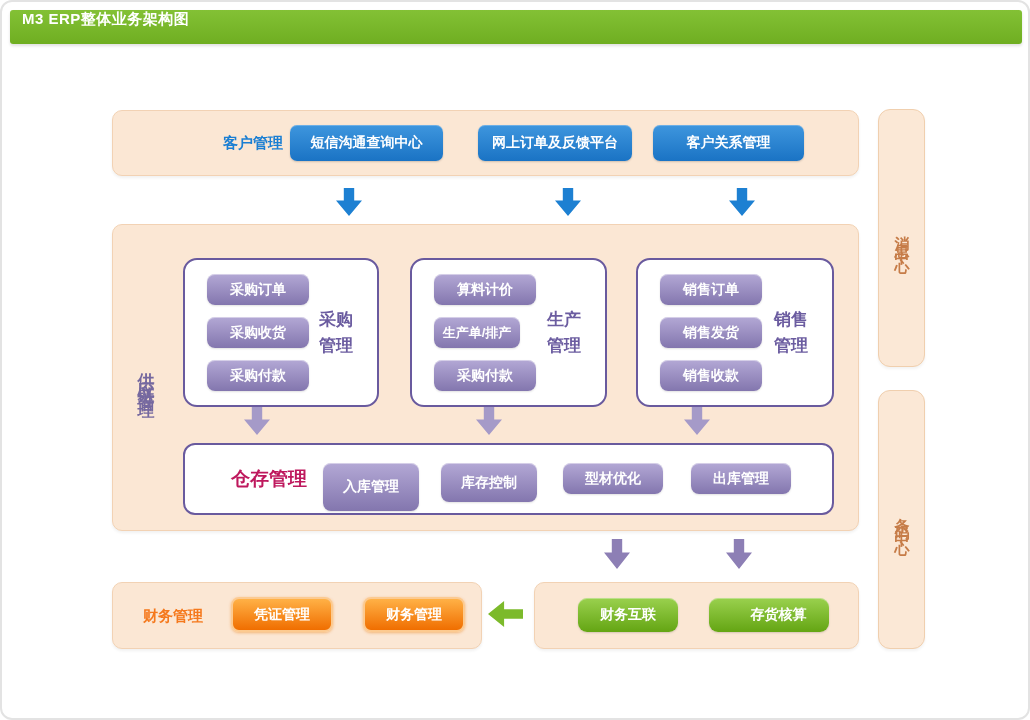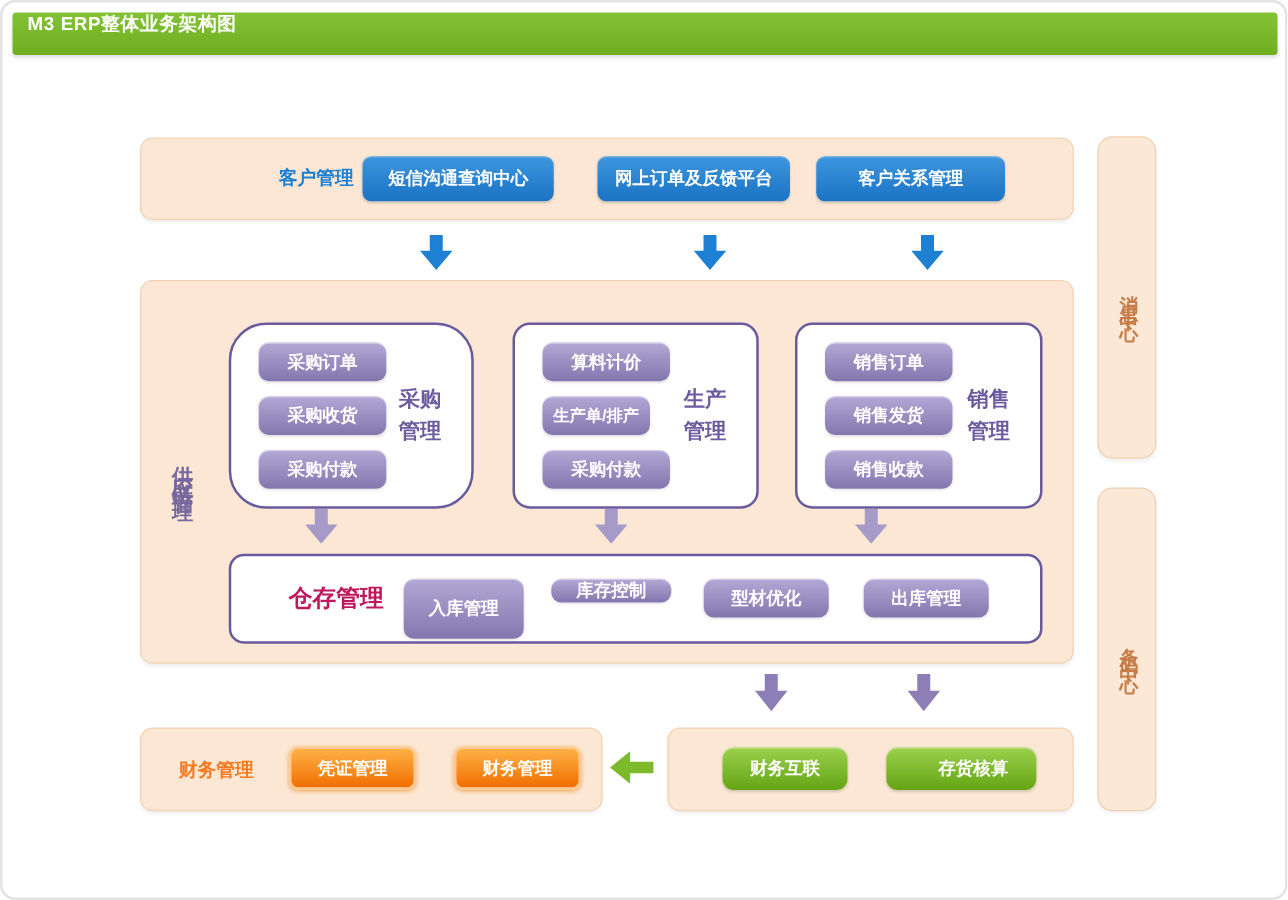--- a/index.html
+++ b/index.html
@@ -64,21 +64,21 @@
     <div class="btn btn-blue" style="left:540px;top:14px;width:151px;height:36px;">客户关系管理</div>
   </div>
 
   <div class="arrow-down a-blue" style="left:334px;top:186px;"></div>
   <div class="arrow-down a-blue" style="left:553px;top:186px;"></div>
   <div class="arrow-down a-blue" style="left:727px;top:186px;"></div>
 
   <div class="peach" style="left:110px;top:222px;width:745px;height:305px;">
     <div class="sc-label vtext">供应链管理</div>
 
-    <div class="pbox" style="left:70px;top:33px;width:192px;height:145px;border-radius:30px;">
+    <div class="pbox" style="left:70px;top:33px;width:192px;height:145px;">
       <div class="btn btn-purple" style="left:22px;top:14px;width:102px;height:31px;">采购订单</div>
       <div class="btn btn-purple" style="left:22px;top:57px;width:102px;height:31px;">采购收货</div>
       <div class="btn btn-purple" style="left:22px;top:100px;width:102px;height:31px;">采购付款</div>
       <div class="group-label">
         <div>采购</div>
         <div>管理</div>
       </div>
     </div>
 
     <div class="pbox" style="left:297px;top:33px;width:193px;height:145px;">
@@ -101,21 +101,21 @@
       </div>
     </div>
 
     <div class="arrow-down a-lpurple" style="left:131px;top:182px;"></div>
     <div class="arrow-down a-lpurple" style="left:363px;top:182px;"></div>
     <div class="arrow-down a-lpurple" style="left:571px;top:182px;"></div>
 
     <div class="pbox" style="left:70px;top:218px;width:647px;height:68px;border-radius:12px;">
       <div class="lbl lbl-purple" style="left:46px;top:50%;transform:translateY(-50%);">仓存管理</div>
       <div class="btn btn-purple" style="left:138px;top:18px;width:96px;height:48px;">入库管理</div>
-      <div class="btn btn-purple" style="left:256px;top:18px;width:96px;height:19px;">库存控制</div>
+      <div class="btn btn-purple" style="left:256px;top:18px;width:96px;height:39px;">库存控制</div>
       <div class="btn btn-purple" style="left:378px;top:18px;width:100px;height:31px;">型材优化</div>
       <div class="btn btn-purple" style="left:506px;top:18px;width:100px;height:31px;">出库管理</div>
     </div>
   </div>
 
   <div class="arrow-down a-dpurple" style="left:602px;top:537px;height:30px;"></div>
   <div class="arrow-down a-dpurple" style="left:724px;top:537px;height:30px;"></div>
 
   <div class="peach" style="left:110px;top:580px;width:368px;height:65px;">
     <div class="lbl lbl-orange" style="left:30px;top:50%;transform:translateY(-50%);">财务管理</div>

